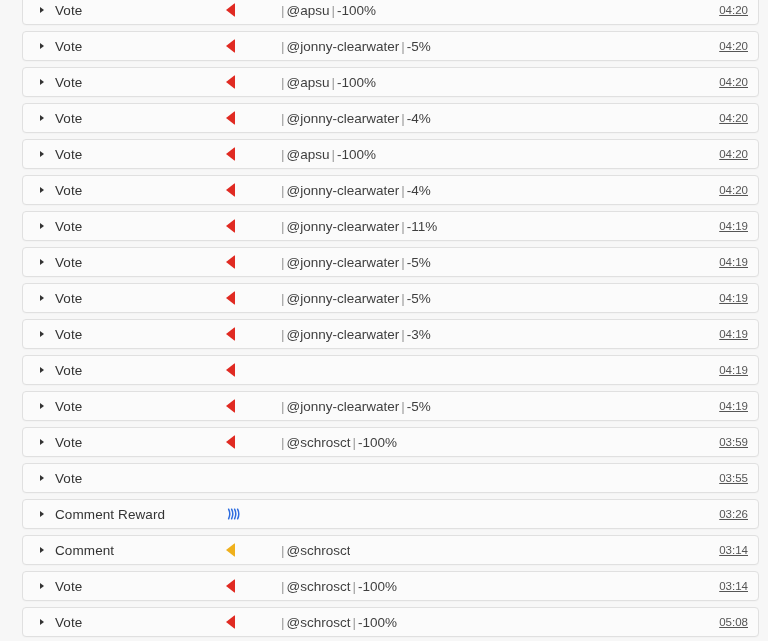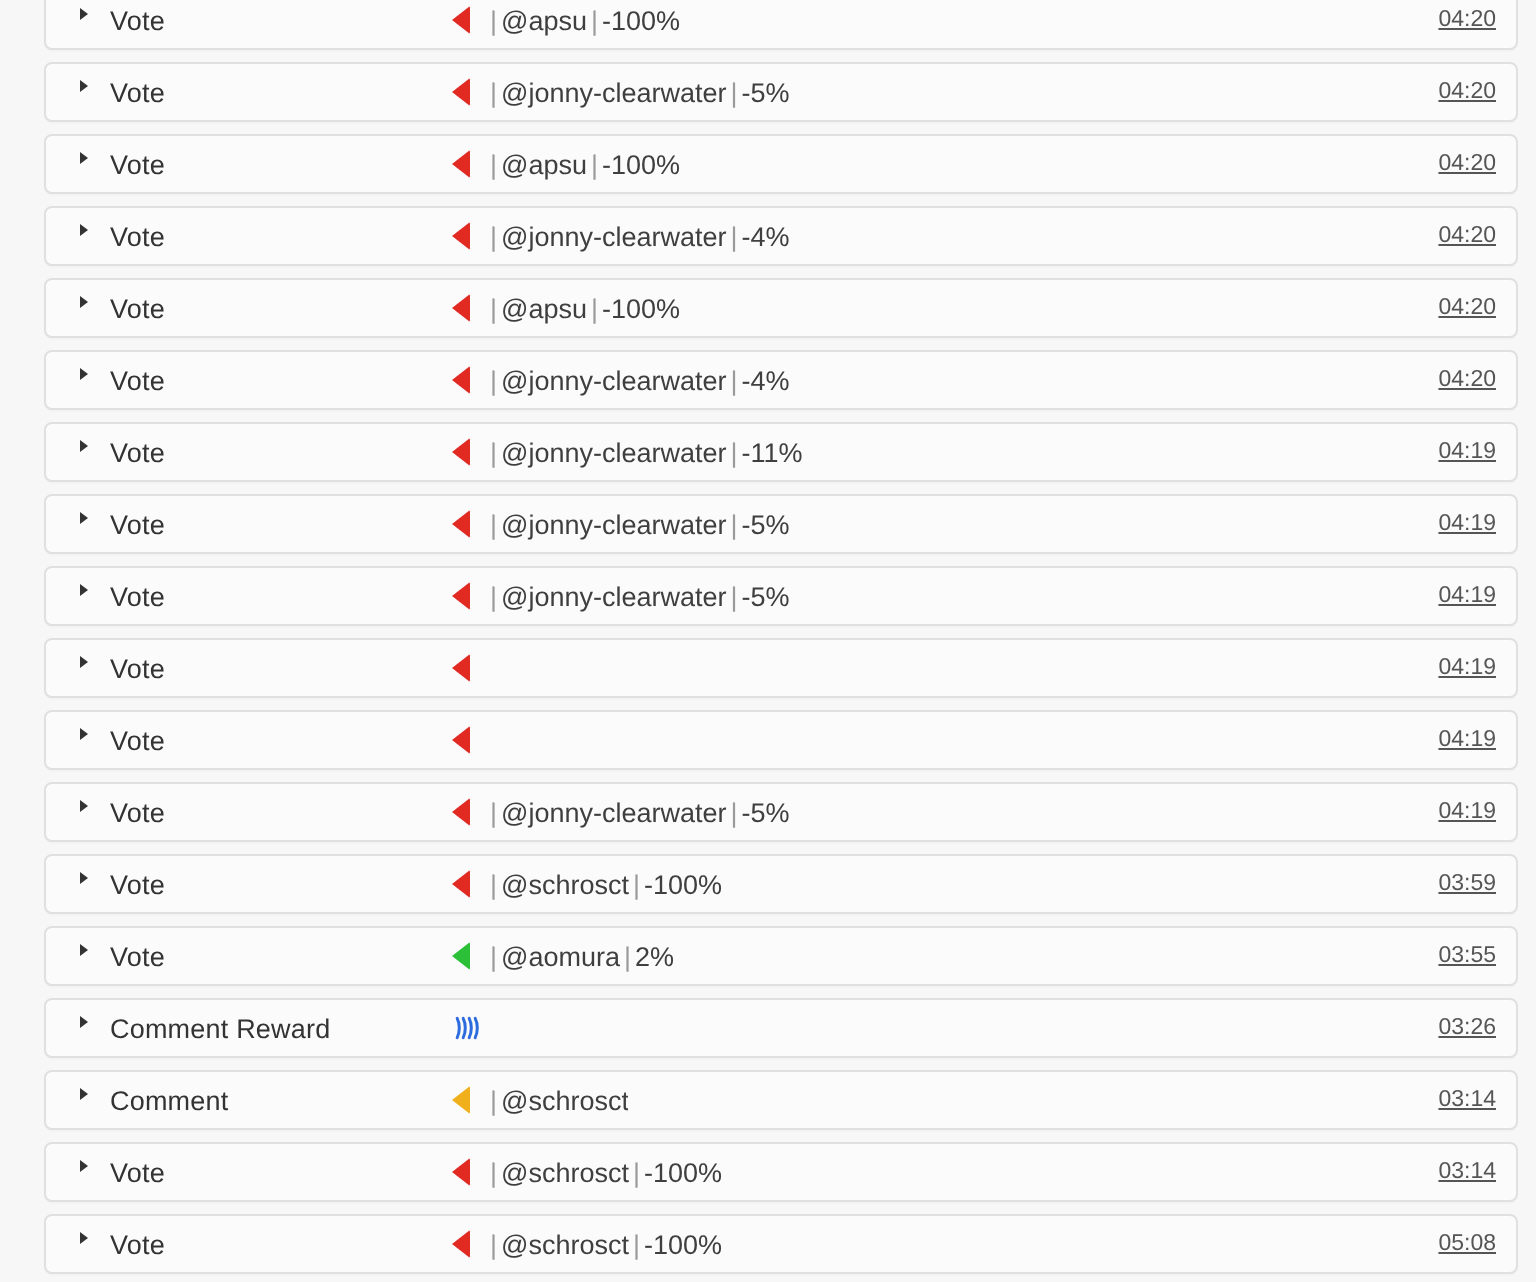--- a/index.html
+++ b/index.html
@@ -35,21 +35,21 @@
     box-shadow: 0 1px 0 rgba(0,0,0,0.015);
     display: flex;
     align-items: center;
     font-size: 13.5px;
     color: #3b3b3b;
   }
 
   
   .op-label-cell {
     display: flex;
-    align-items: flex-start;
+    align-items: center;
     flex: 0 0 203px;
     padding-left: 16px;
     box-sizing: border-box;
   }
 
   .expander-icon {
     width: 9px;
     height: 10px;
     margin-right: 7px;
     flex: 0 0 auto;
@@ -75,20 +75,21 @@
     white-space: nowrap;
   }
 
   
   .op-detail-cell {
     display: flex;
     align-items: center;
     flex: 1 1 auto;
     min-width: 0;
     overflow: hidden;
+    gap: 36px;
   }
 
   .op-icon {
     flex: 0 0 auto;
     width: 14px;
     height: 14px;
     margin-right: 3px;
     display: inline-flex;
     align-items: center;
     justify-content: flex-start;
@@ -252,20 +253,21 @@
     </div>
     <div class="history-row">
       <div class="op-label-cell">
         <span class="expander-icon"></span>
         <span class="op-label">Vote</span>
       </div>
       <div class="op-detail-cell">
         <span class="op-icon">
           <span class="tri tri-downvote"></span>
         </span>
+        <span class="op-detail-text"><span class="sep">|</span><span>@jonny-clearwater</span><span class="sep">|</span><span>-3%</span></span>
       </div>
       <div class="op-time-cell">04:19</div>
     </div>
     <div class="history-row">
       <div class="op-label-cell">
         <span class="expander-icon"></span>
         <span class="op-label">Vote</span>
       </div>
       <div class="op-detail-cell">
         <span class="op-icon">
@@ -297,26 +299,20 @@
           <span class="tri tri-downvote"></span>
         </span>
         <span class="op-detail-text"><span class="sep">|</span><span>@schrosct</span><span class="sep">|</span><span>-100%</span></span>
       </div>
       <div class="op-time-cell">03:59</div>
     </div>
     <div class="history-row">
       <div class="op-label-cell">
         <span class="expander-icon"></span>
         <span class="op-label">Vote</span>
-      </div>
-      <div class="op-detail-cell">
-        <span class="op-icon">
-          <span class="tri tri-upvote"></span>
-        </span>
-        <span class="op-detail-text"><span class="sep">|</span><span>@aomura</span><span class="sep">|</span><span>2%</span></span>
       </div>
       <div class="op-time-cell">03:55</div>
     </div>
     <div class="history-row">
       <div class="op-label-cell">
         <span class="expander-icon"></span>
         <span class="op-label">Comment Reward</span>
       </div>
       <div class="op-detail-cell">
         <span class="op-icon">

